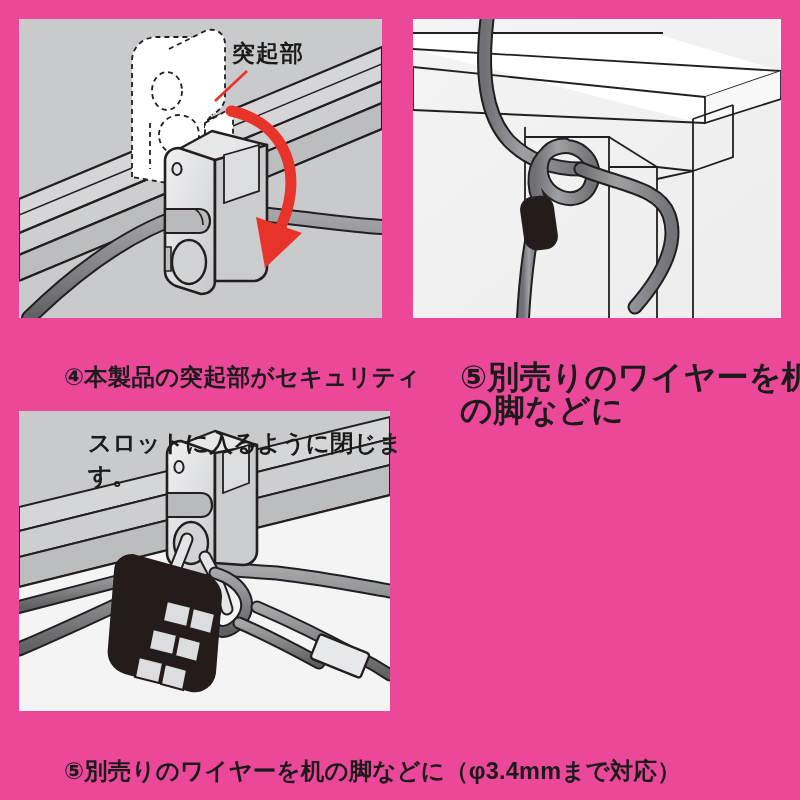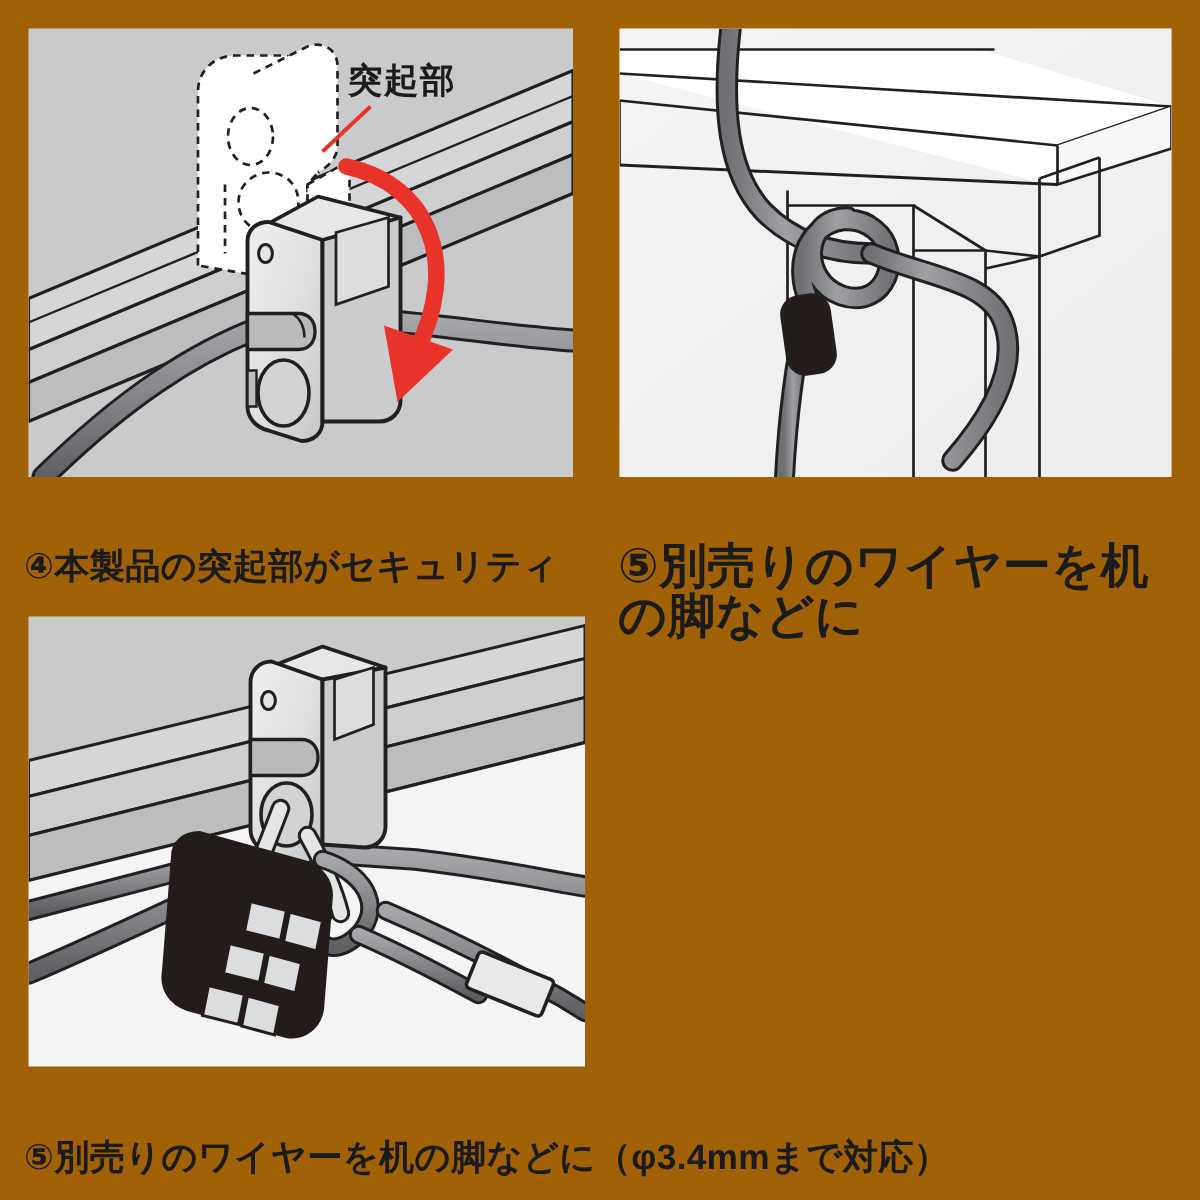--- a/index.html
+++ b/index.html
@@ -10,41 +10,42 @@
   body {
     width: 800px;
     height: 800px;
     position: relative;
     font-family: "Liberation Sans", "DejaVu Sans", sans-serif;
     overflow: hidden;
   }
   .page {
     position: absolute;
     inset: 0;
-    background: #a16207;
+    background: #ec4899;
   }
 
   
   .panel {
     position: absolute;
     overflow: hidden;
   }
   #panel-4 { left: 19px;  top: 19px;  width: 363px; height: 299px; background: #c9cacc; }
   #panel-5 { left: 413px; top: 19px;  width: 368px; height: 299px; background: #f2f2f2; }
   #panel-6 { left: 19px;  top: 411px; width: 371px; height: 300px; background: #c9cacc; }
 
   .panel svg { display: block; width: 100%; height: 100%; }
 
   
   .caption {
     position: absolute;
     color: #1b1b1b;
     font-weight: 700;
     letter-spacing: 0.2px;
     white-space: pre-line;
+    margin-left: 48px;
   }
   #caption-4 { left: 16px;  top: 328px; width: 380px; font-size: 23.5px; line-height: 33px; }
   #caption-5 { left: 412px; top: 328px; width: 382px; font-size: 32px; line-height: 33px; }
   #caption-6 { left: 16px;  top: 722px; width: 780px; font-size: 23.5px; line-height: 33px; }
 
   .cap-line { display: block; }
   .cap-line.indent { padding-left: 24px; }
 
   
   #callout-label {
@@ -288,20 +289,21 @@
           <polygon points="160,225 182,231 178,251 156,245"></polygon>
           <polygon points="120,246 144,252 140,272 116,266"></polygon>
           <polygon points="146,253 168,259 164,279 142,273"></polygon>
         </g>
       </g>
     </svg>
   </div>
 
   <div class="caption" id="caption-4">
     <span class="cap-line">④本製品の突起部がセキュリティ</span>
+    <span class="cap-line indent">スロットに入るように閉じます。</span>
   </div>
 
   <div class="caption" id="caption-5">
     <span class="cap-line">⑤別売りのワイヤーを机の脚などに</span>
   </div>
 
   <div class="caption" id="caption-6">
     <span class="cap-line">⑤別売りのワイヤーを机の脚などに（φ3.4mmまで対応）</span>
     
   </div>

